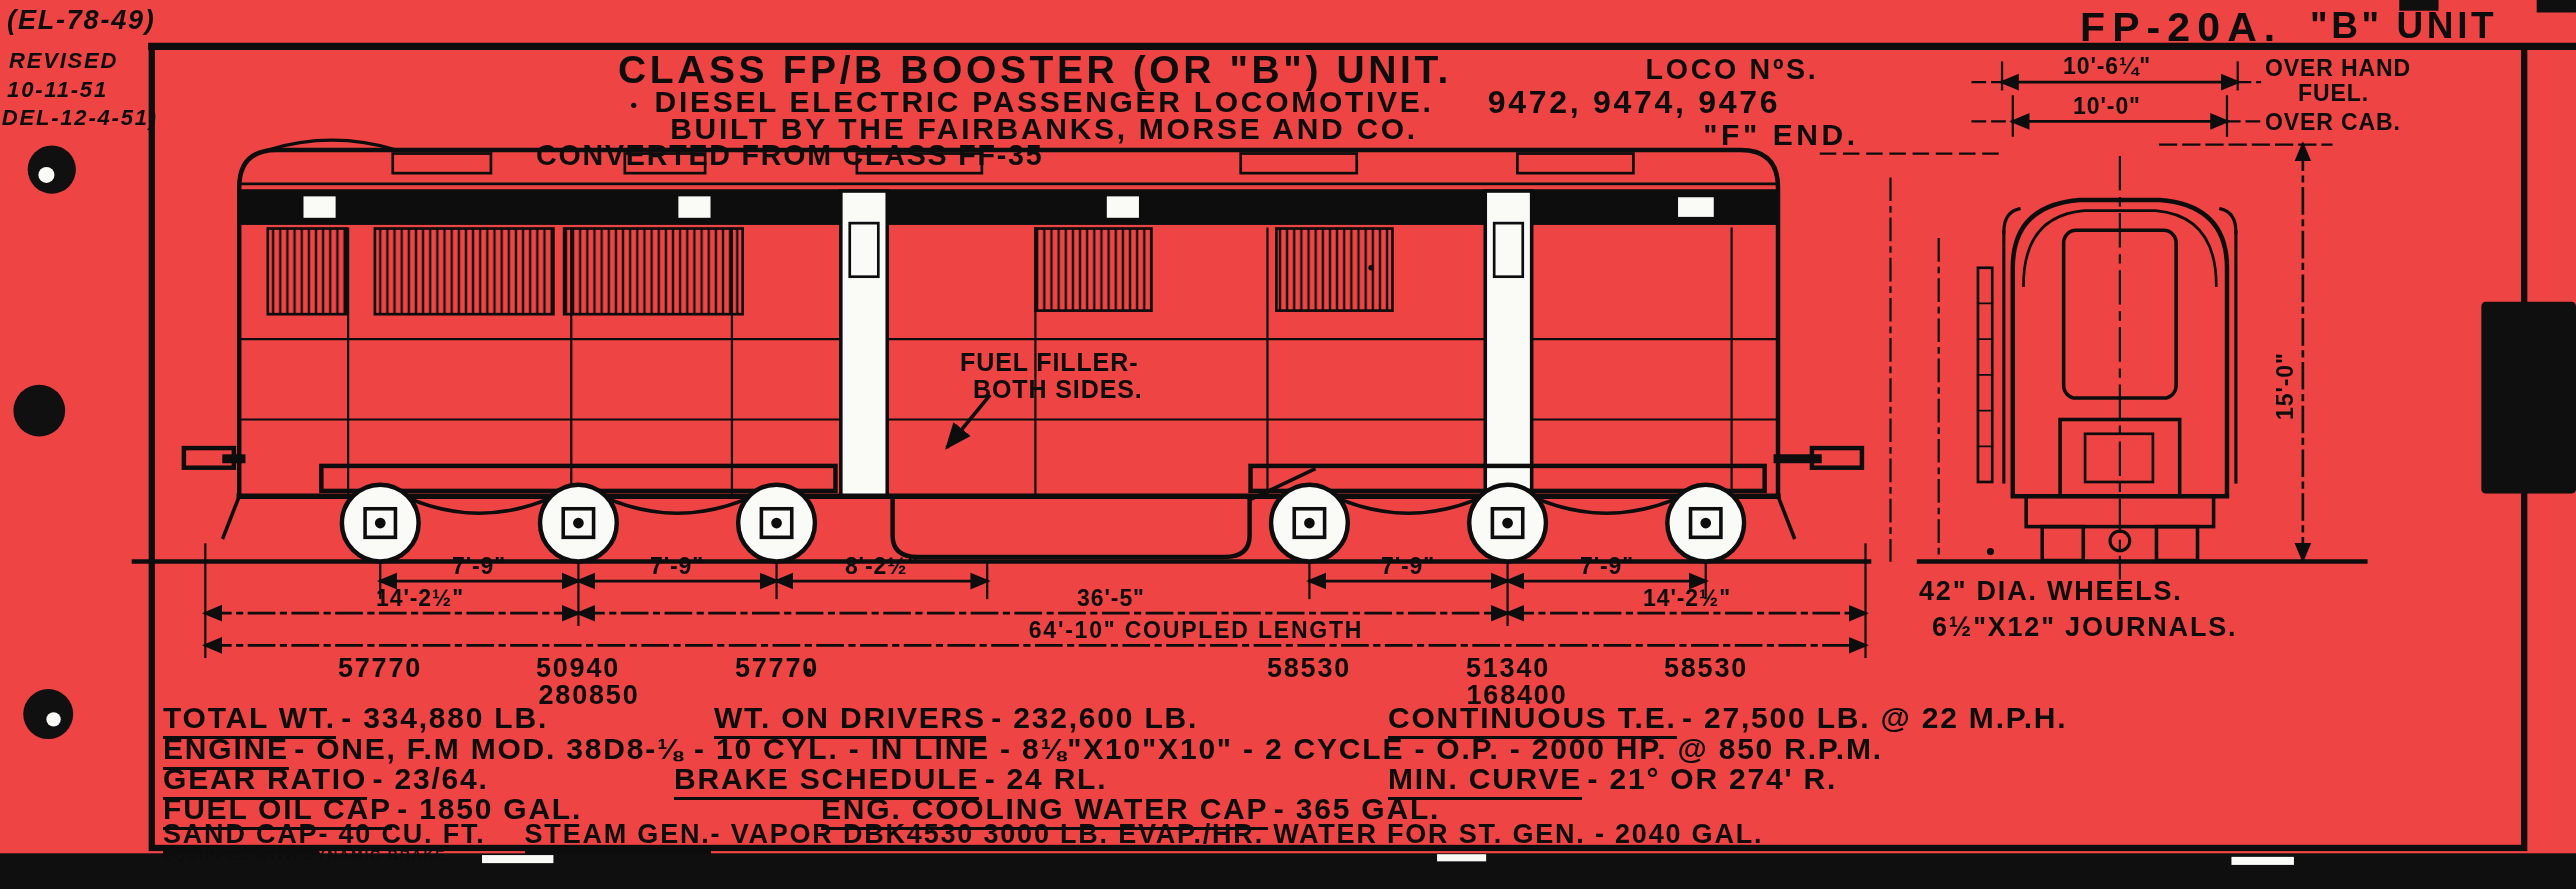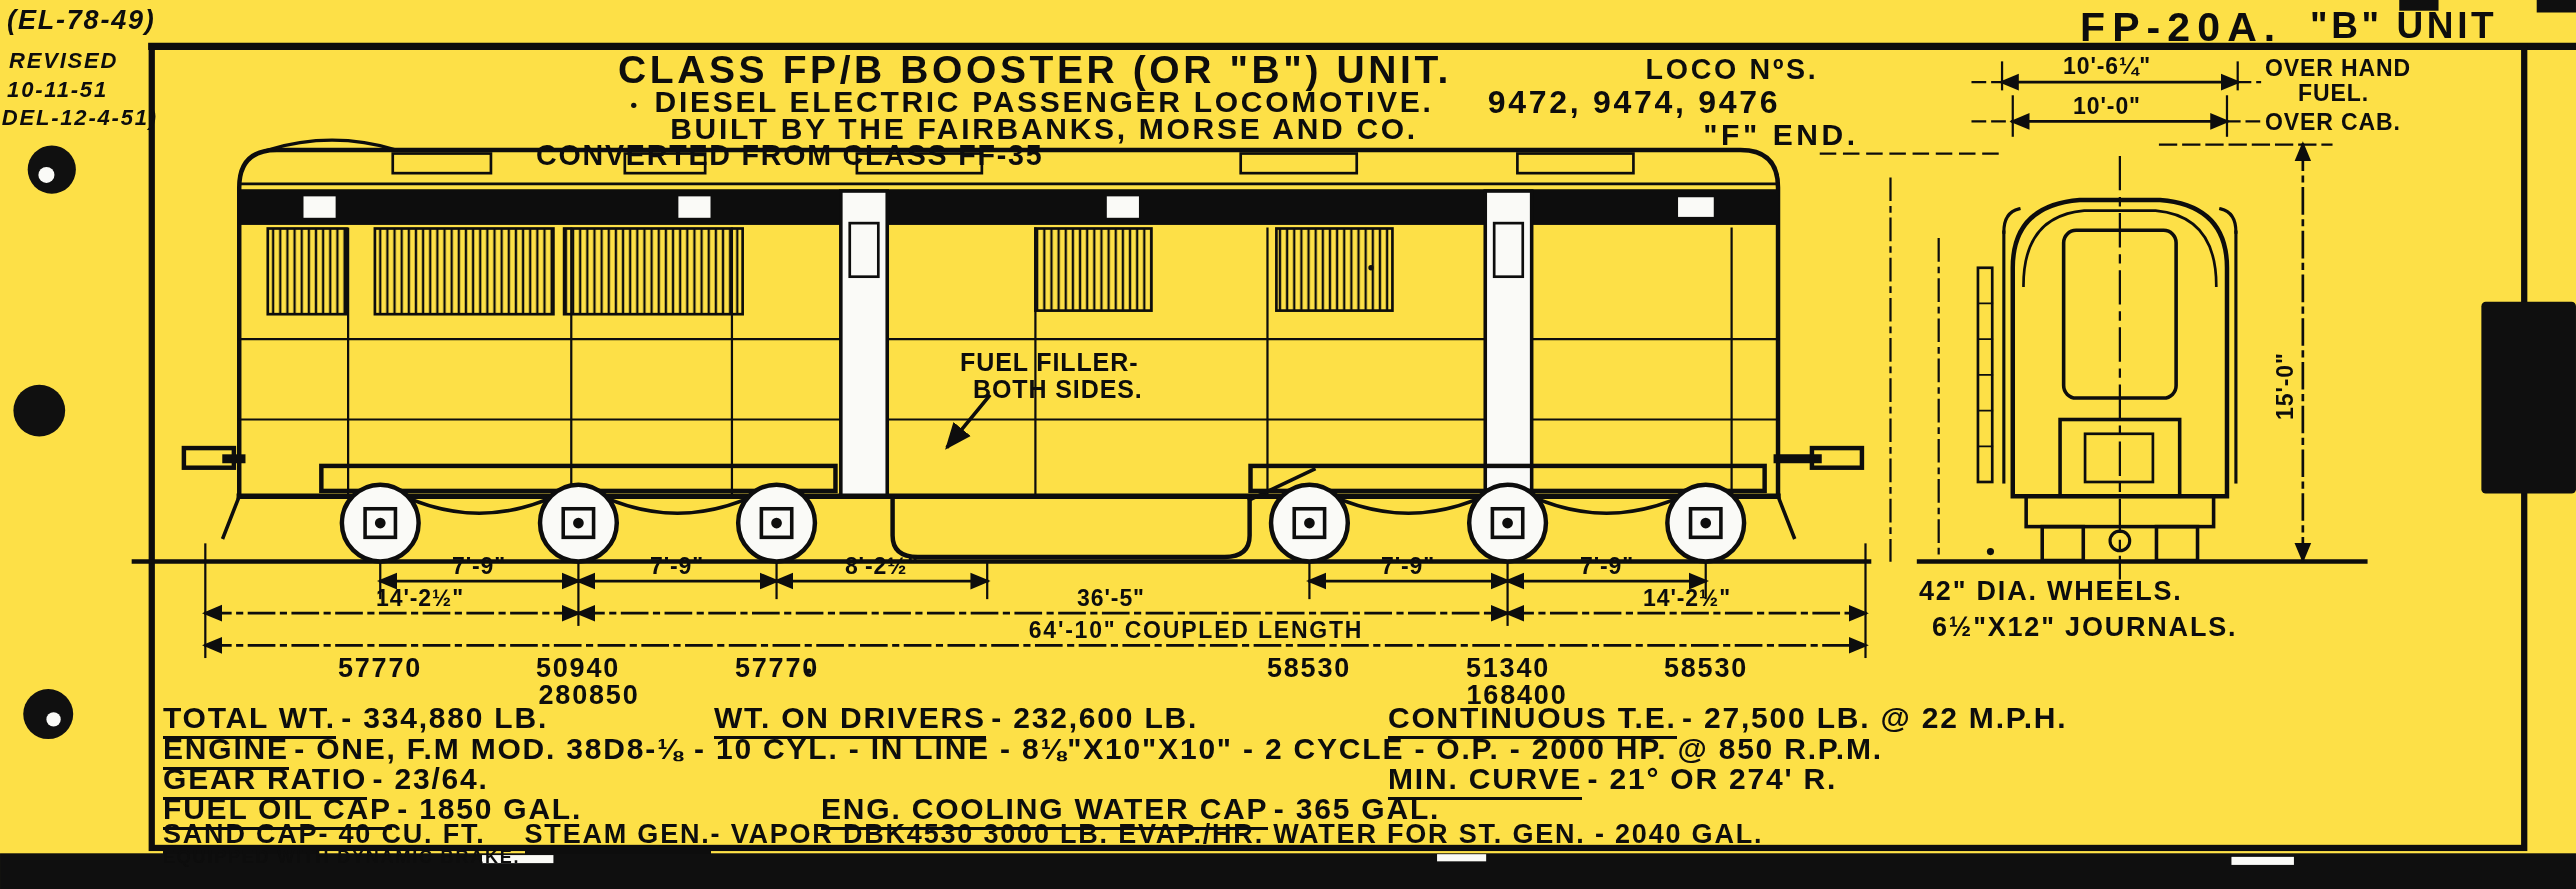--- a/index.html
+++ b/index.html
@@ -1,18 +1,18 @@
 <!DOCTYPE html>
 <html style="font-size:14.3px"><head>
 <meta charset="utf-8">
 <style>
   html,body{margin:0;padding:0;background:#6f6f6f;}
   .sheet{
     position:relative;width:2576px;height:889px;overflow:hidden;
-    background:#fde047;color:#0d0d0d;
+    background:#ef4444;color:#0d0d0d;
     font-family:"Liberation Sans",sans-serif;
   }
   .art{position:absolute;left:0;top:0;}
   .t{position:absolute;white-space:nowrap;font-weight:700;line-height:1;color:#0d0d0d;letter-spacing:0.9px;}
   .c{transform:translateX(-50%);}
   .hand{font-style:italic;letter-spacing:1.8px;}
   .title1{font-size:39px;letter-spacing:3.6px;}
   .title2{font-size:30px;letter-spacing:2.7px;}
   .dim{font-size:23px;}
   .wt{font-size:27px;letter-spacing:1.8px;}
@@ -303,28 +303,31 @@
   </div>
   <div class="t spec" style="left:1388px;top:703px;">
     <span class="ul">CONTINUOUS T.E.</span><span class="val">- 27,500 LB. @ 22 M.P.H.</span>
   </div>
   <div class="t spec" style="left:163px;top:734px;">
     <span class="ul">ENGINE</span><span class="val">- ONE, F.M MOD. 38D8-⅛ - 10 CYL. - IN LINE - 8⅛"X10"X10" - 2 CYCLE - O.P. - 2000 HP. @ 850 R.P.M.</span>
   </div>
   <div class="t spec" style="left:163px;top:764px;">
     <span class="ul">GEAR RATIO</span><span class="val">- 23/64.</span>
   </div>
+  <div class="t spec" style="left:674px;top:764px;">
+    <span class="ul">BRAKE SCHEDULE</span><span class="val">- 24 RL.</span>
+  </div>
   <div class="t spec" style="left:1388px;top:764px;">
     <span class="ul">MIN. CURVE</span><span class="val">- 21° OR 274' R.</span>
   </div>
   <div class="t spec" style="left:163px;top:794px;">
     <span class="ul">FUEL OIL CAP</span><span class="val">- 1850 GAL.</span>
   </div>
   <div class="t spec" style="left:821px;top:794px;">
     <span class="ul">ENG. COOLING WATER CAP</span><span class="val">- 365 GAL.</span>
   </div>
   <div class="t" style="left:163px;top:821px;font-size:27px;letter-spacing:1.8px;">
     <span class="ul">SAND CAP</span><span class="val">- 40 CU. FT.</span><span class="ul ml">STEAM GEN.</span><span class="val">- VAPOR DBK4530 3000 LB. EVAP./HR. WATER FOR ST. GEN. - 2040 GAL.</span>
   </div>
-  <div class="t" style="left:163px;top:848px;font-size:18px;letter-spacing:1.8px;">EQUIPPED WITH DYNAMIC BRAKE.</div>
+  <div class="t" style="left:163px;top:848px;font-size:14px;letter-spacing:1.8px;">EQUIPPED WITH DYNAMIC BRAKE.</div>
 
 </div>
 
 
 </body></html>

